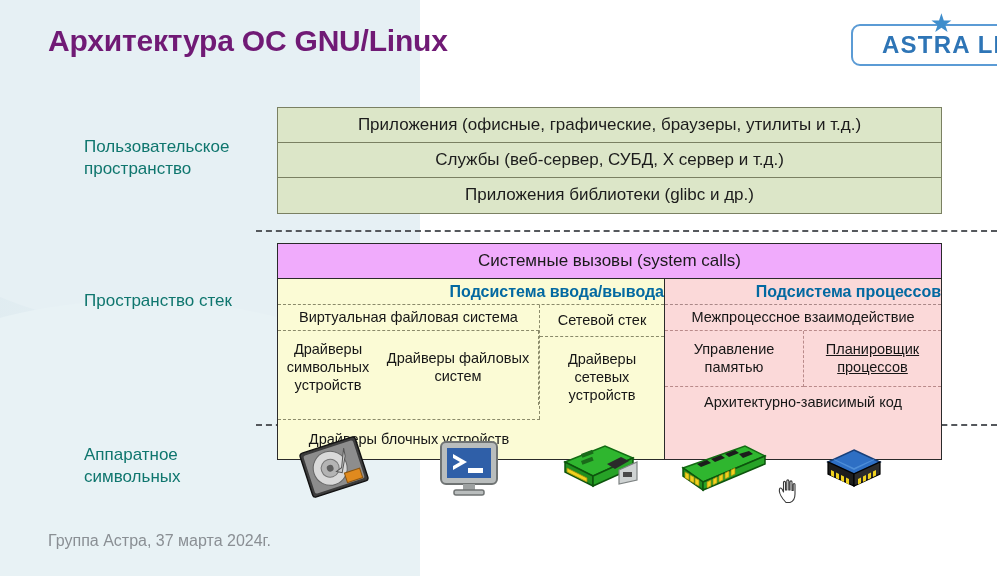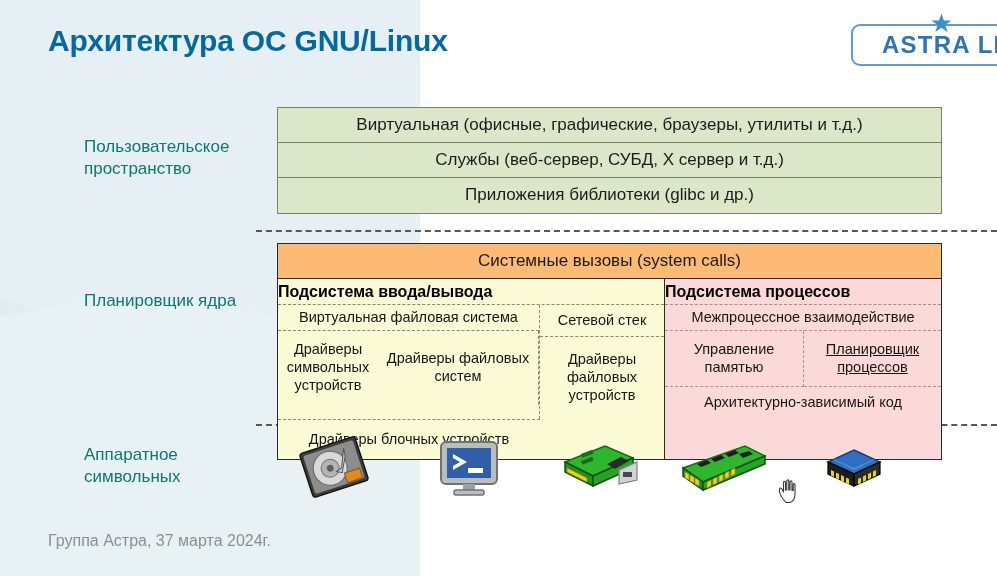--- a/index.html
+++ b/index.html
@@ -44,21 +44,21 @@
     background: #ffffff;
     z-index: 0;
   }
 
   
   #page-title {
     position: absolute;
     left: 48px; top: 24px;
     font-size: 30px;
     font-weight: bold;
-    color: #0369a1;
+    color: #701a75;
     letter-spacing: -0.2px;
     white-space: nowrap;
     z-index: 3;
     text-align: right;
   }
 
   
   #logo {
     position: absolute;
     right: -54px; top: 24px;
@@ -142,44 +142,44 @@
     border: 1px solid #2a2a2a;
     z-index: 3;
     background: #fbfbd5;
   }
   #syscalls-bar {
     height: 35px;
     line-height: 34px;
     text-align: center;
     font-size: 17px;
     color: #1a1a1a;
-    background: #fdba74;
+    background: #f0abfc;
     border-bottom: 1px solid #2a2a2a;
     white-space: nowrap;
   }
   #kernel-columns {
     display: flex;
     align-items: stretch;
   }
   #io-subsystem {
     width: 387px;
     background: #fbfbd5;
     border-right: 1px solid #2a2a2a;
   }
   #proc-subsystem {
     flex: 1;
     background: #fbd9d9;
   }
   .sub-head {
     height: 26px;
     line-height: 25px;
-    text-align: left;
+    text-align: right;
     font-size: 16px;
     font-weight: bold;
-    color: #000000;
+    color: #0369a1;
     border-bottom: 1px dashed #8a8a6a;
     white-space: nowrap;
   }
   #proc-subsystem .sub-head { border-bottom-color: #a88; }
 
   .io-body { display: flex; }
   .io-left { width: 262px; border-right: 1px dashed #8a8a6a; }
   .io-right { flex: 1; }
 
   .cell {
@@ -265,28 +265,28 @@
 <div id="bg-white-right"></div>
 
 <div id="page-title">Архитектура ОС GNU/Linux</div>
 
 <div id="logo">
   <span id="logo-text">ASTRA LIN</span>
 </div>
 <div id="logo-star">★</div>
 
 <div id="label-userspace" class="zone-label">Пользовательское пространство</div>
-<div id="label-kernelspace" class="zone-label">Планировщик ядра</div>
+<div id="label-kernelspace" class="zone-label">Пространство стек</div>
 <div id="label-hardware" class="zone-label">Аппаратное символьных</div>
 
 <div id="sep-top" class="sep"></div>
 <div id="sep-bottom" class="sep"></div>
 
 <div id="userspace-stack">
-  <div class="us-row">Виртуальная (офисные, графические, браузеры, утилиты и т.д.)</div>
+  <div class="us-row">Приложения (офисные, графические, браузеры, утилиты и т.д.)</div>
   <div class="us-row">Службы (веб-сервер, СУБД, X сервер и т.д.)</div>
   <div class="us-row">Приложения библиотеки (glibc и др.)</div>
 </div>
 
 <div id="kernel-block">
 
   <div id="syscalls-bar">Системные вызовы (system calls)</div>
 
   <div id="kernel-columns">
 
@@ -301,21 +301,21 @@
               <span>Драйверы символьных устройств</span>
             </div>
             <div id="fs-drivers" class="cell dashed-r">
               <span>Драйверы файловых систем</span>
             </div>
           </div>
         </div>
 
         <div class="io-right">
           <div id="net-stack" class="cell dashed-b">Сетевой стек</div>
-          <div id="net-drivers" class="cell">Драйверы файловых устройств</div>
+          <div id="net-drivers" class="cell">Драйверы сетевых устройств</div>
         </div>
 
       </div>
       <div id="block-drivers" class="cell" style="border-top:1px dashed #8a8a6a; width:262px;">Драйверы блочных устройств</div>
     </div>
 
     <div id="proc-subsystem">
       <div class="sub-head">Подсистема процессов</div>
       <div id="ipc-cell" class="p-cell dashed-bp">Межпроцессное взаимодействие</div>
       <div id="proc-mid">

